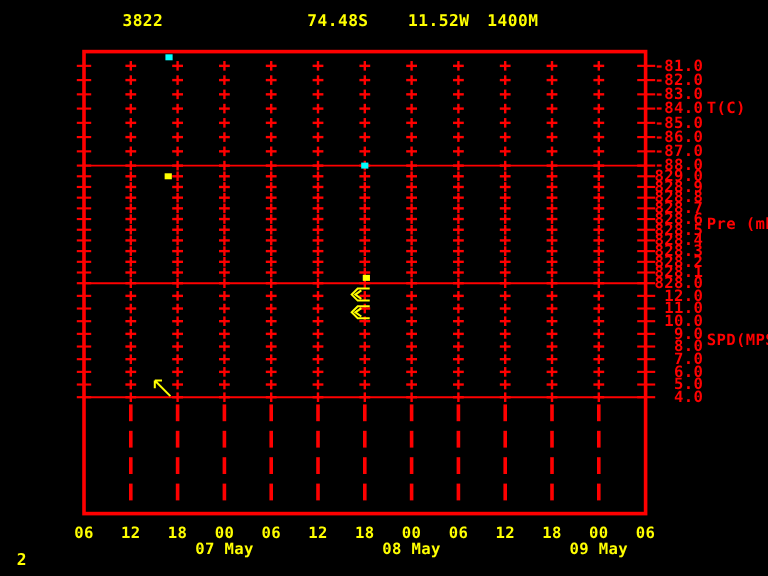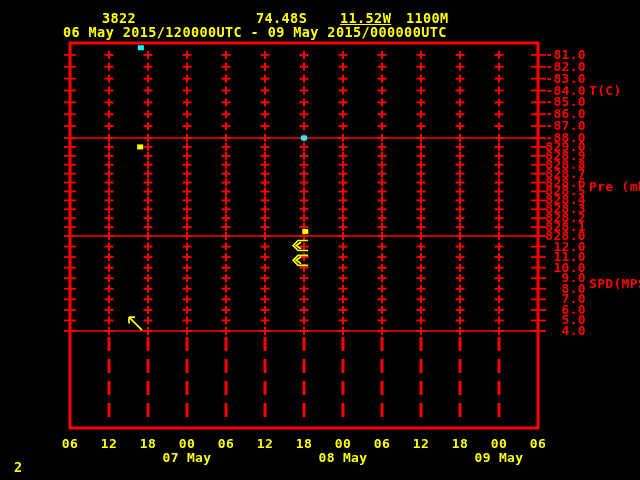--- a/index.html
+++ b/index.html
@@ -9,23 +9,22 @@
   }
   .ytxt{position:absolute;color:#ffff00;font-size:13.5px;font-weight:bold;letter-spacing:0.4px;white-space:pre;}
   svg{position:absolute;left:0;top:0;}
 </style>
 </head>
 <body>
 
 <div id="screen">
   <div class="ytxt" style="left:102px;top:10px;">3822</div>
   <div class="ytxt" style="left:256px;top:10px;">74.48S</div>
-  <div class="ytxt" style="left:340px;top:10px;text-decoration:underline;">11.52W</div>
-  <div class="ytxt" style="left:406px;top:10px;">1100M</div>
-  <div class="ytxt" style="left:63px;top:24px;">06 May 2015/120000UTC - 09 May 2015/000000UTC</div>
+  <div class="ytxt" style="left:340px;top:10px;">11.52W</div>
+  <div class="ytxt" style="left:406px;top:10px;">1400M</div>
 
   <svg id="plot" width="640" height="480">
       <rect x="70" y="43" width="468" height="385" fill="none" stroke="#ff0000" stroke-width="3"></rect>
       <line x1="70" y1="138" x2="538" y2="138" stroke="#ff0000" stroke-width="1.6"></line>
       <line x1="70" y1="236" x2="538" y2="236" stroke="#ff0000" stroke-width="1.6"></line>
       <line x1="70" y1="331" x2="538" y2="331" stroke="#ff0000" stroke-width="1.6"></line>
       <text x="586" y="58.875" fill="#ff0000" text-anchor="end" font-family="&quot;DejaVu Sans Mono&quot;,&quot;Liberation Mono&quot;,monospace" font-size="13" font-weight="bold" letter-spacing="0.3">-81.0</text>
       <line x1="64" y1="54.875" x2="76" y2="54.875" stroke="#ff0000" stroke-width="1.8"></line>
       <line x1="531" y1="54.875" x2="546" y2="54.875" stroke="#ff0000" stroke-width="1.8"></line>
       <line x1="104.5" y1="54.875" x2="113.5" y2="54.875" stroke="#ff0000" stroke-width="2"></line>

